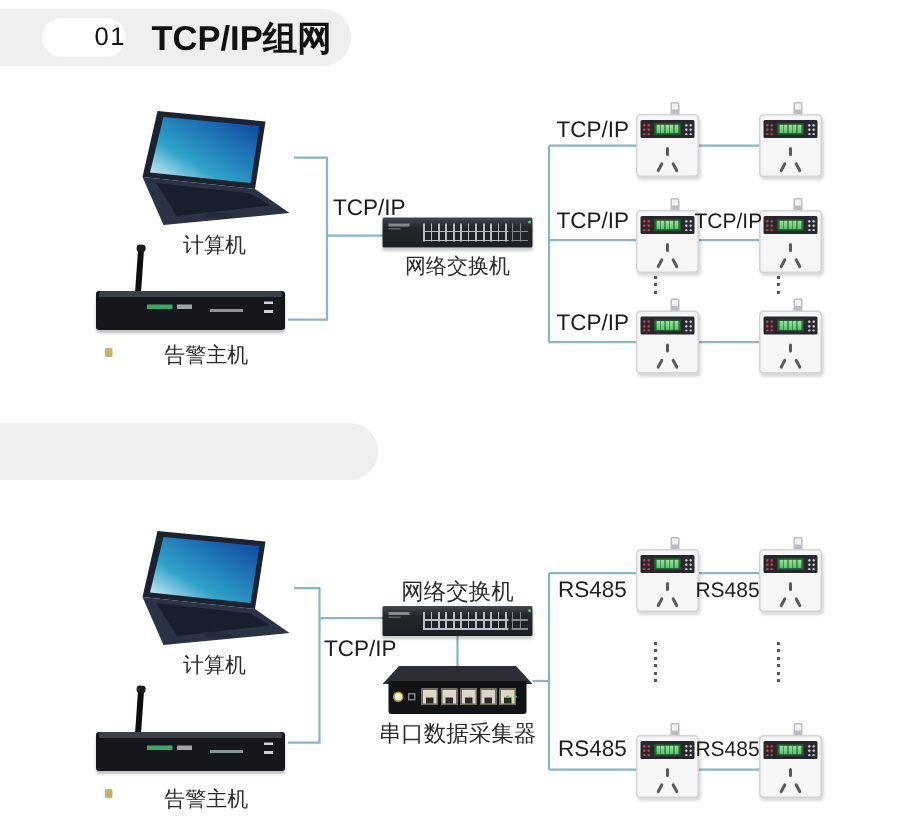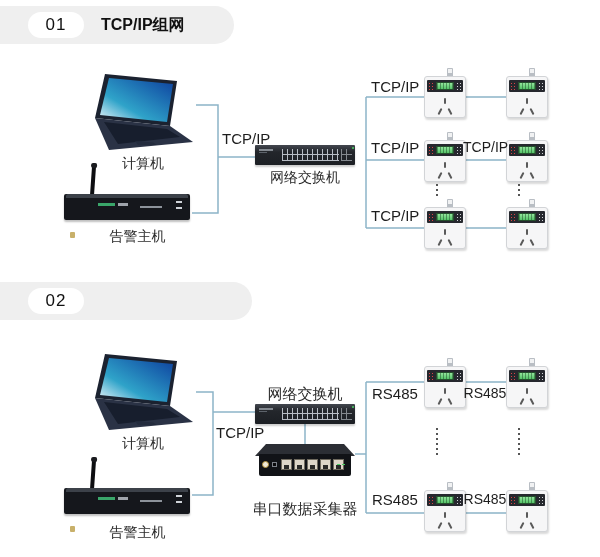--- a/index.html
+++ b/index.html
@@ -5,23 +5,23 @@
   html,body{margin:0;padding:0;background:#fff;}
   .canvas{position:relative;width:600px;height:557px;background:#fff;overflow:hidden;
           font-family:"Liberation Sans","DejaVu Sans",sans-serif;}
   svg.wires{position:absolute;left:0;top:0;z-index:1;}
   .dev{position:absolute;z-index:2;}
 
   
   .header{position:absolute;left:0;height:38px;background:#efefef;border-radius:0 19px 19px 0;
           display:flex;align-items:center;z-index:3;}
   .num-pill{margin-left:28px;width:56px;height:26px;background:#fff;border-radius:13px;
-            display:flex;align-items:center;justify-content:center;
+            display:flex;align-items:center;justify-content:flex-end;
             font-size:17px;color:#111;letter-spacing:1px;}
-  .sec-title{margin-left:17px;font-size:16px;font-weight:600;color:#111;white-space:nowrap;}
+  .sec-title{margin-left:17px;font-size:23px;font-weight:600;color:#111;white-space:nowrap;}
 
   
   .devlabel{position:absolute;font-size:14px;color:#2b2b2b;text-align:center;z-index:3;white-space:nowrap;}
   .linklabel{position:absolute;font-size:15px;color:#1d1d1d;z-index:3;white-space:nowrap;}
   .linklabel.mid{width:44px;text-align:center;font-size:14px;}
 
   
   .vdots{position:absolute;width:2px;z-index:2;
          background-image:repeating-linear-gradient(#555 0 2px,transparent 2px 5px);}
 
@@ -253,23 +253,20 @@
       <div class="pin-left"></div>
       <div class="pin-right"></div>
     </div>
   </div>
 </div>
 
   <div class="vdots" style="left:436px;top:184px;height:14px;"></div>
   <div class="vdots" style="left:518px;top:184px;height:14px;"></div>
 
   <div class="header" style="top:282px;width:252px;">
-    <div class="num-pill">
-      <span>02</span>
-    </div>
   </div>
 
   <div class="dev" style="left:93px;top:354px;">
   <svg class="laptop" viewBox="0 0 104 84" width="104" height="84">
     <defs>
       <linearGradient id="lapscr" x1="0" y1="1" x2="1" y2="0">
         <stop offset="0" stop-color="#eef7fa"></stop>
         <stop offset="0.35" stop-color="#2fa3c9"></stop>
         <stop offset="1" stop-color="#0d3f9e"></stop>
       </linearGradient>
@@ -316,21 +313,21 @@
       <div class="pwr-jack"></div>
       <div class="rj45" style="left:22px"></div>
       <div class="rj45" style="left:35px"></div>
       <div class="rj45" style="left:48px"></div>
       <div class="rj45" style="left:61px"></div>
       <div class="rj45" style="left:74px"></div>
       <div class="col-leds"></div>
     </div>
   </div>
 </div>
-  <div class="devlabel" style="left:245px;top:480px;width:120px;font-size:15px;margin-top:20px;">串口数据采集器</div>
+  <div class="devlabel" style="left:245px;top:480px;width:120px;font-size:15px;">串口数据采集器</div>
 
   <div class="linklabel" style="left:372px;top:385px;">RS485</div>
   <div class="linklabel mid" style="left:463px;top:385px;">RS485</div>
   <div class="linklabel" style="left:372px;top:491px;">RS485</div>
   <div class="linklabel mid" style="left:463px;top:491px;">RS485</div>
 
   <div class="dev" style="left:424px;top:358px;">
   <div class="socket">
     <div class="sock-tab"></div>
     <div class="sock-plate">

